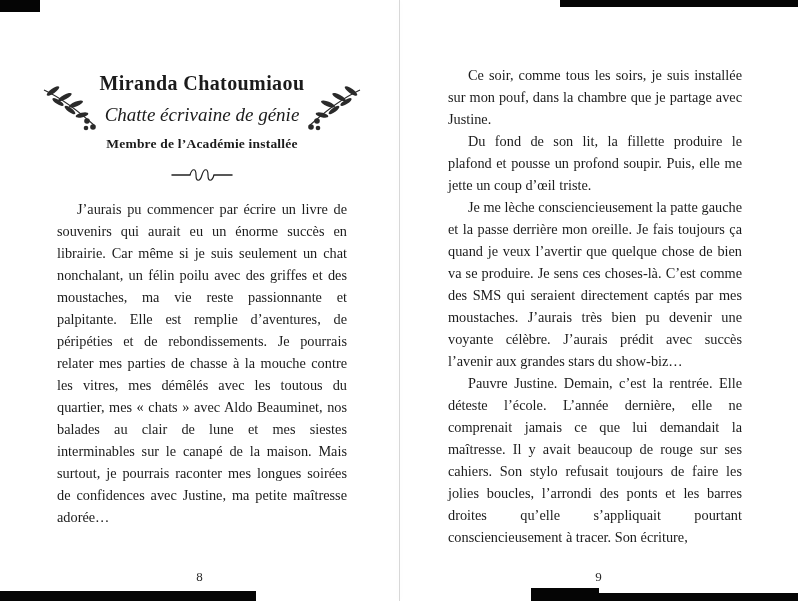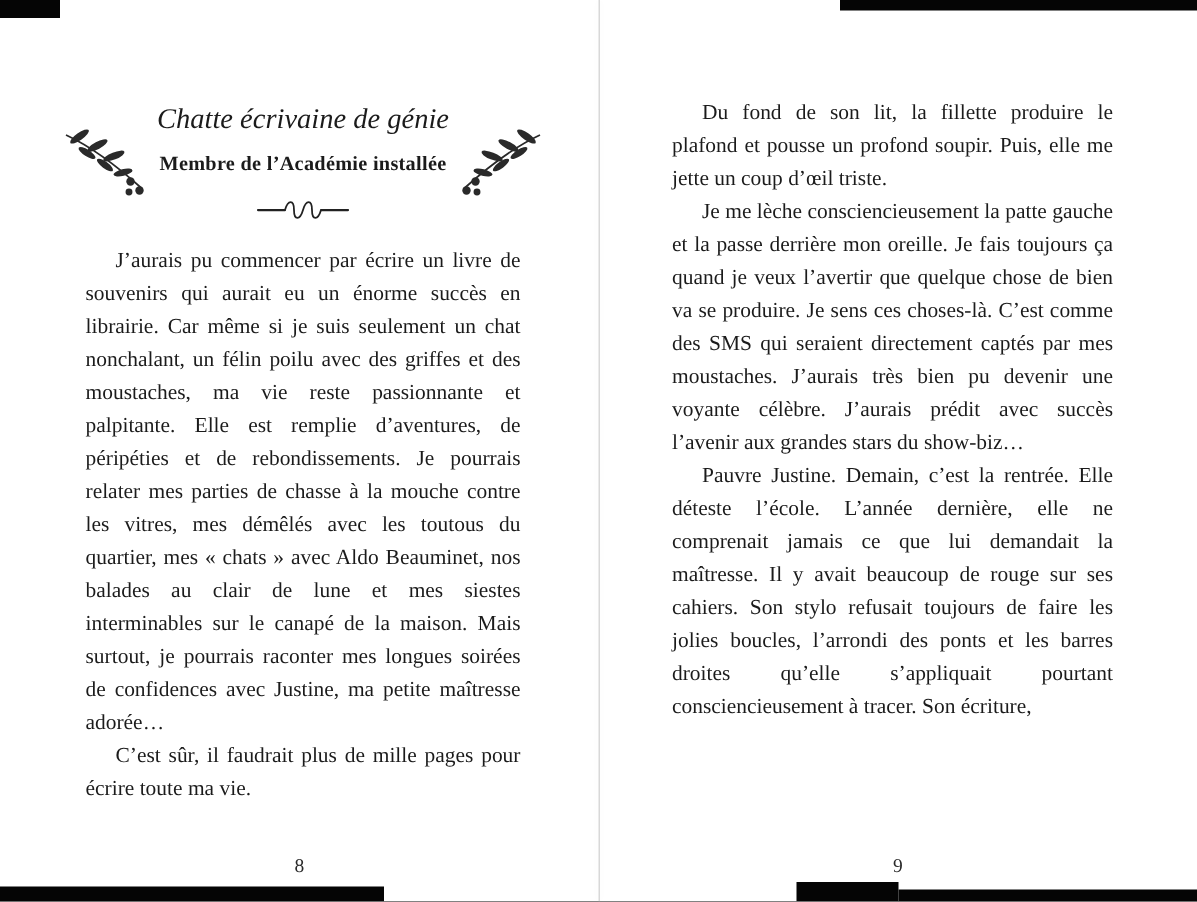--- a/index.html
+++ b/index.html
@@ -130,20 +130,21 @@
               <ellipse cx="29" cy="26" rx="6.5" ry="2.2" transform="rotate(36 29 26)"></ellipse>
               <ellipse cx="41" cy="31" rx="6.5" ry="2.2" transform="rotate(-14 41 31)"></ellipse>
               <circle cx="46" cy="37" r="2.8"></circle>
               <circle cx="52" cy="43" r="2.8"></circle>
               <circle cx="45" cy="44" r="2.3"></circle>
             </g>
           </svg>
         </span>
 
         <div class="header-text">
+          <h1 class="chapter-title">Miranda Chatoumiaou</h1>
           <div class="chapter-subtitle">Chatte écrivaine de génie</div>
           <div class="chapter-affiliation">Membre de l’Académie installée</div>
         </div>
 
         <span class="branch right-b">
           <svg width="58" height="48" viewBox="0 0 58 48" aria-hidden="true">
             <path d="M3 6 C 16 12, 34 24, 54 42" stroke="#2a2a2a" fill="none" stroke-width="1.2"></path>
             <g fill="#2a2a2a">
               <ellipse cx="12" cy="7" rx="7.5" ry="2.4" transform="rotate(-35 12 7)"></ellipse>
               <ellipse cx="24" cy="13" rx="7.5" ry="2.4" transform="rotate(-28 24 13)"></ellipse>
@@ -162,28 +163,28 @@
       <div class="divider">
         <svg width="64" height="14" viewBox="0 0 64 14" aria-hidden="true">
           <path d="M2 7 H 20" stroke="#222" stroke-width="1.5" fill="none" stroke-linecap="round"></path>
           <path d="M20 7 c 2 -7 6 -7 6 0 c 0 7 4 7 6 0 c 2 -7 6 -7 6 0 c 0 7 4 7 6 0" stroke="#222" stroke-width="1.2" fill="none"></path>
           <path d="M44 7 H 62" stroke="#222" stroke-width="1.5" fill="none" stroke-linecap="round"></path>
         </svg>
       </div>
 
       <div class="body-text">
         <p>J’aurais pu commencer par écrire un livre de souvenirs qui aurait eu un énorme succès en librairie. Car même si je suis seulement un chat nonchalant, un félin poilu avec des griffes et des moustaches, ma vie reste passionnante et palpitante. Elle est remplie d’aventures, de péripéties et de rebondissements. Je pourrais relater mes parties de chasse à la mouche contre les vitres, mes démêlés avec les toutous du quartier, mes « chats » avec Aldo Beauminet, nos balades au clair de lune et mes siestes interminables sur le canapé de la maison. Mais surtout, je pourrais raconter mes longues soirées de confidences avec Justine, ma petite maîtresse adorée…</p>
-        <p>C’est sûr, il faudrait plus de mille pages pour écrire toute ma vie.</p>
       </div>
 
       <div class="page-number">8</div>
     </section>
 
     <section class="page right">
       <div class="body-text" style="margin-top:0;">
+        <p>Ce soir, comme tous les soirs, je suis installée sur mon pouf, dans la chambre que je partage avec Justine.</p>
         <p>Du fond de son lit, la fillette produire le plafond et pousse un profond soupir. Puis, elle me jette un coup d’œil triste.</p>
         <p>Je me lèche consciencieusement la patte gauche et la passe derrière mon oreille. Je fais toujours ça quand je veux l’avertir que quelque chose de bien va se produire. Je sens ces choses-là. C’est comme des SMS qui seraient directement captés par mes moustaches. J’aurais très bien pu devenir une voyante célèbre. J’aurais prédit avec succès l’avenir aux grandes stars du show-biz…</p>
         <p>Pauvre Justine. Demain, c’est la rentrée. Elle déteste l’école. L’année dernière, elle ne comprenait jamais ce que lui demandait la maîtresse. Il y avait beaucoup de rouge sur ses cahiers. Son stylo refusait toujours de faire les jolies boucles, l’arrondi des ponts et les barres droites qu’elle s’appliquait pourtant consciencieusement à tracer. Son écriture,</p>
       </div>
 
       <div class="page-number">9</div>
     </section>
 
   </div>
 

